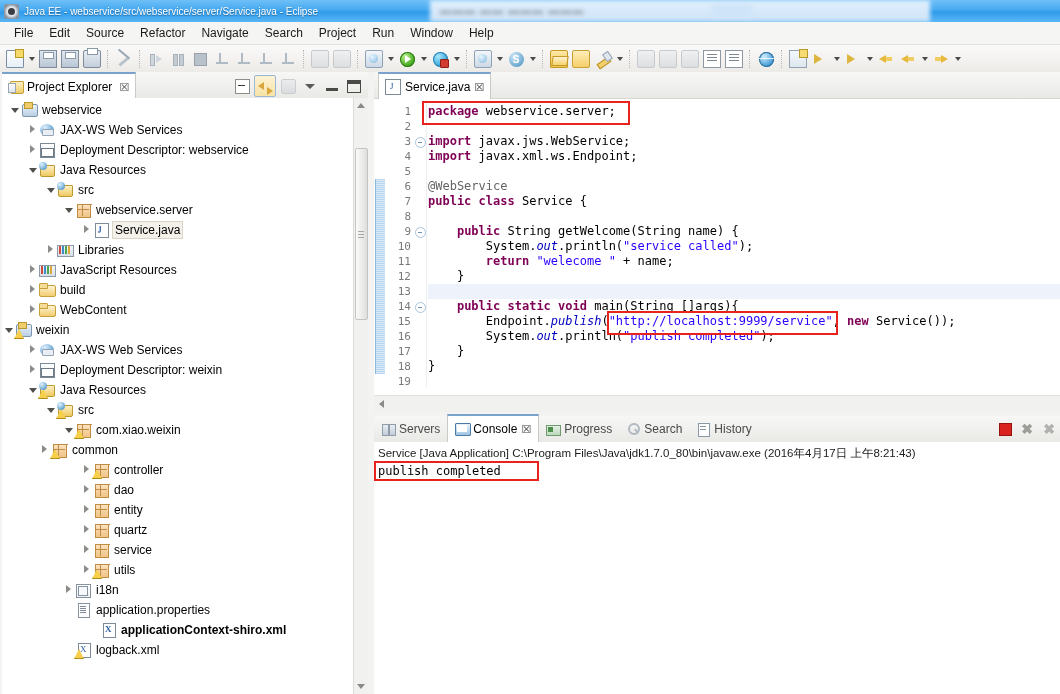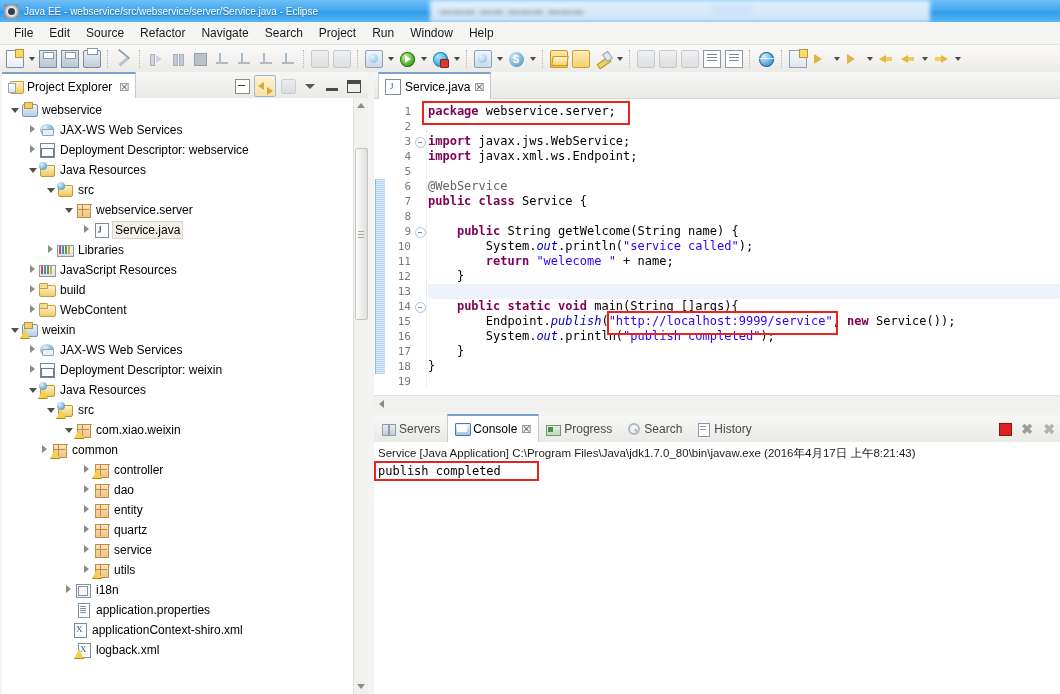--- a/index.html
+++ b/index.html
@@ -578,21 +578,21 @@
             <div class="row" style="padding-left: 24px;">
               <span class="twisty closed"></span>
               <span class="ti ti-folder"></span>
               <span class="lbl">build</span>
             </div>
             <div class="row" style="padding-left: 24px;">
               <span class="twisty closed"></span>
               <span class="ti ti-folder"></span>
               <span class="lbl">WebContent</span>
             </div>
-            <div class="row" style="padding-left: 6px;">
+            <div class="row" style="">
               <span class="twisty open"></span>
               <span class="ti ti-proj">
                 <span class="warnbadge"></span>
               </span>
               <span class="lbl">weixin</span>
             </div>
             <div class="row" style="padding-left: 24px;">
               <span class="twisty closed"></span>
               <span class="ti ti-jaxws"></span>
               <span class="lbl">JAX-WS Web Services</span>
@@ -681,21 +681,21 @@
             <div class="row" style="padding-left: 60px; align-items: center;">
               <span class="twisty closed"></span>
               <span class="ti ti-i18n"></span>
               <span class="lbl">i18n</span>
             </div>
             <div class="row" style="padding-left: 60px;">
               <span class="twisty "></span>
               <span class="ti ti-props"></span>
               <span class="lbl">application.properties</span>
             </div>
-            <div class="row" style="padding-left: 56px;">
+            <div class="row" style="padding-left: 85px; font-weight: bold;">
               <span class="twisty "></span>
               <span class="ti ti-xml"></span>
               <span class="lbl">applicationContext-shiro.xml</span>
             </div>
             <div class="row" style="padding-left: 60px;">
               <span class="twisty "></span>
               <span class="ti ti-xml">
                 <span class="warnbadge"></span>
               </span>
               <span class="lbl">logback.xml</span>

